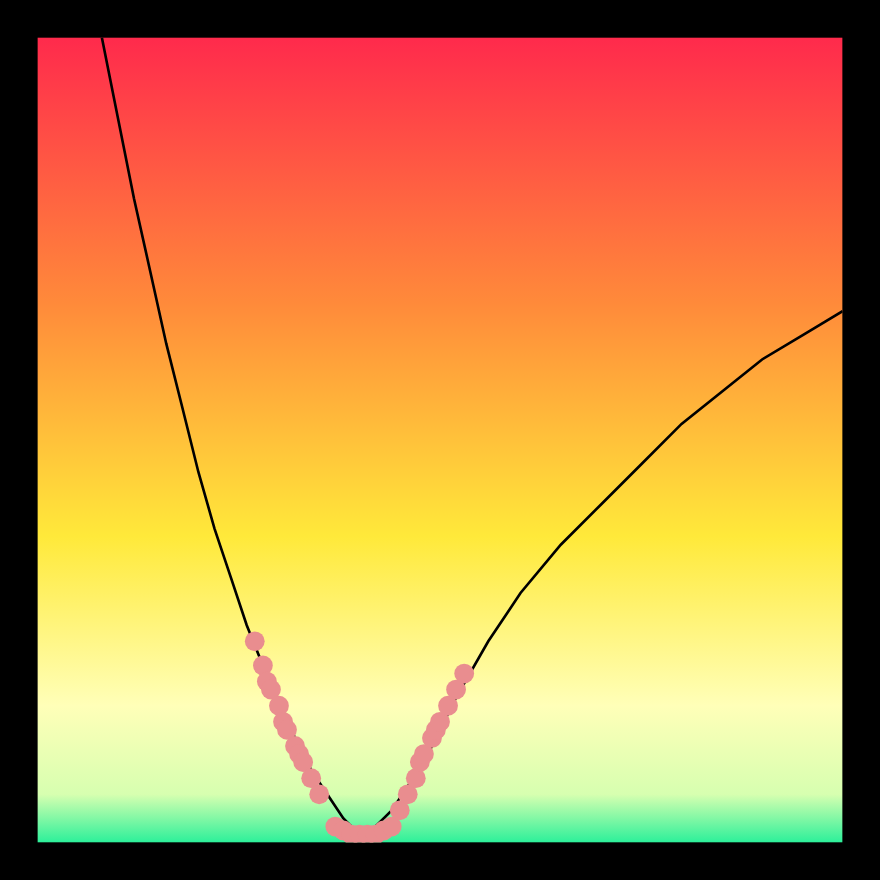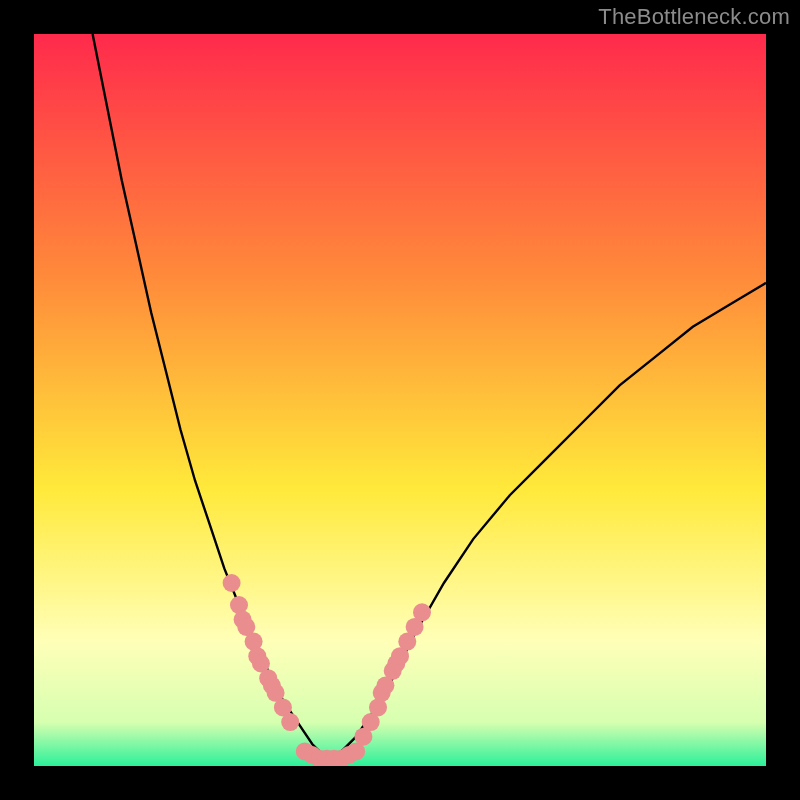--- a/index.html
+++ b/index.html
@@ -35,21 +35,20 @@
     height: 732px;
   }
   .plot svg {
     display: block;
   }
 </style>
 </head>
 <body>
 
 <div class="frame">
-  <div class="watermark">TheBottleneck.com</div>
 
   <div class="plot">
     <svg id="chart-svg" width="732" height="732" viewBox="0 0 732 732">
       <defs>
         <linearGradient id="bg-grad" x1="0" y1="0" x2="0" y2="1">
           <stop id="g0" offset="0%" stop-color="#ff2a4c"></stop>
           <stop id="g1" offset="33%" stop-color="#ff8a3a"></stop>
           <stop id="g2" offset="62%" stop-color="#ffe93a"></stop>
           <stop id="g3" offset="83%" stop-color="#ffffb8"></stop>
           <stop id="g35" offset="94%" stop-color="#d7ffb0"></stop>

